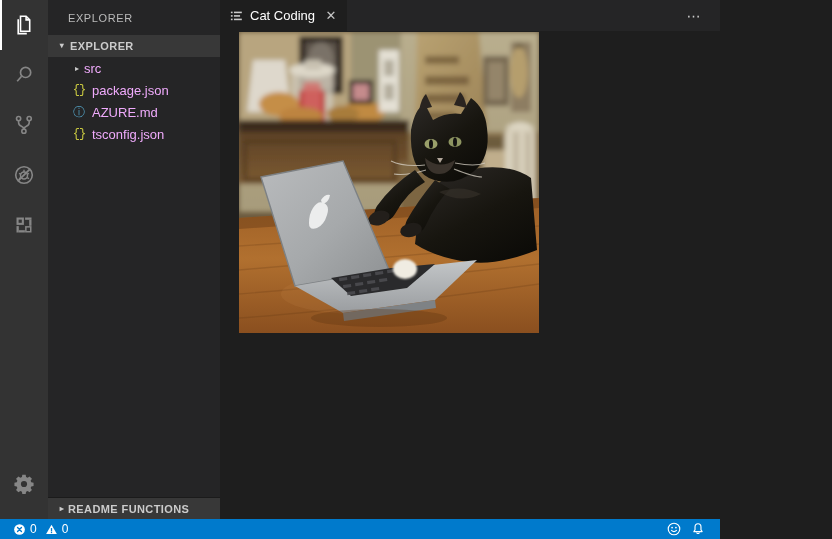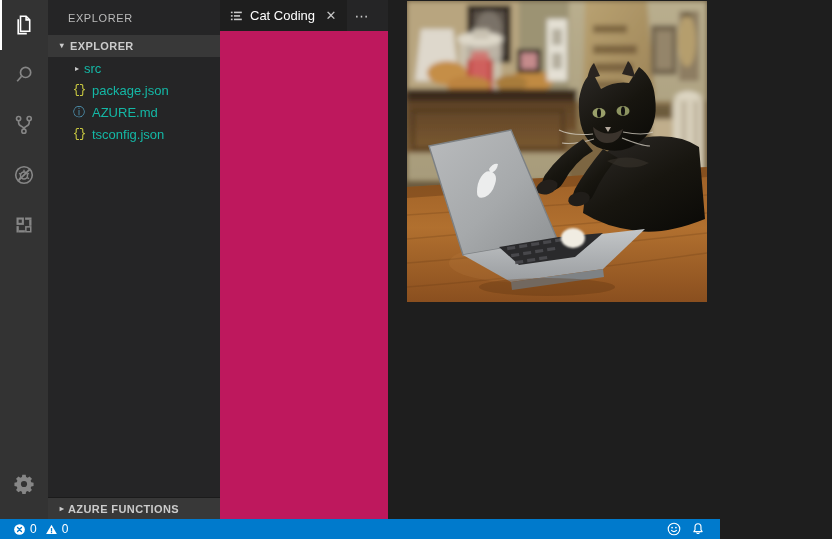--- a/index.html
+++ b/index.html
@@ -63,38 +63,38 @@
   .tree-row .twisty {
     width:14px; flex:0 0 14px; color:#cccccc; font-size:8px;
     display:flex; align-items:center; justify-content:center;
   }
   .tree-row .ficon {
     width:18px; flex:0 0 18px; display:flex; align-items:center; justify-content:center;
     font-size:12px; margin-right:4px;
   }
   .tree-row .ficon.json { color:#cbcb41; font-family:"Liberation Mono", monospace; font-size:12px; letter-spacing:-1px; }
   .tree-row .ficon.info { color:#519aba; }
-  .tree-row .lbl { color:#14b8a6; }
+  .tree-row .lbl { color:#f0abfc; }
   .tree-row.indent1 { padding-left:22px; }
   .tree-row.indent-file { padding-left:22px; }
 
   .sidebar-bottom {
     margin-top:auto;
   }
   .panel-header {
     height:22px; display:flex; align-items:center;
     background:#383838; color:#cccccc;
     font-size:11px; font-weight:bold; letter-spacing:.4px;
     padding-left:8px; cursor:pointer; user-select:none;
     border-top:1px solid #1b1b1b;
   }
   .panel-header .twisty { width:12px; font-size:8px; display:flex; align-items:center; justify-content:center; }
 
   
-  .editor-area { flex:1 1 auto; display:flex; flex-direction:row; background:#be185d; min-width:0; }
+  .editor-area { flex:1 1 auto; display:flex; flex-direction:column; background:#be185d; min-width:0; }
   .tabsbar {
     height:31px; background:#252526; display:flex; align-items:stretch;
     position:relative; flex:0 0 31px;
   }
   .tab {
     display:flex; align-items:center; background:#1e1e1e;
     padding:0 8px 0 10px; color:#ffffff; font-size:13px;
     cursor:pointer; position:relative; max-width:240px;
     border-right:1px solid #252526;
   }
@@ -250,21 +250,21 @@
         <div class="tree-row indent-file">
           <span class="ficon json">{}</span>
           <span class="lbl">tsconfig.json</span>
         </div>
 
       </div>
 
       <div class="sidebar-bottom">
         <div class="panel-header">
           <span class="twisty">▸</span>
-          <span class="sh-label">AZURE FUNCTIONS</span>
+          <span class="sh-label">README FUNCTIONS</span>
         </div>
       </div>
 
     </div>
 
     <div class="editor-area">
 
       <div class="tabsbar">
         <div class="tab">
           <span class="tab-icon">

